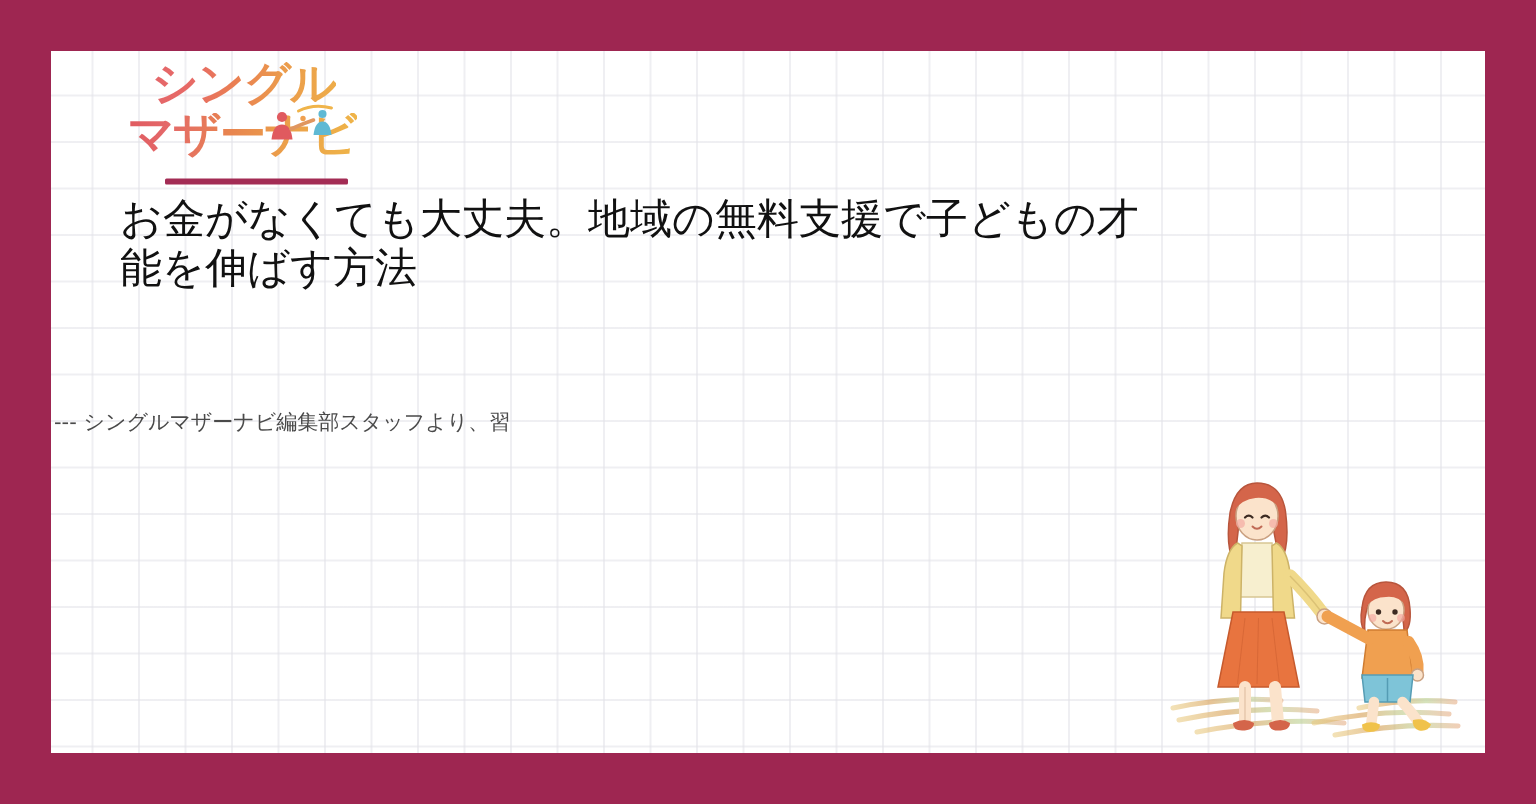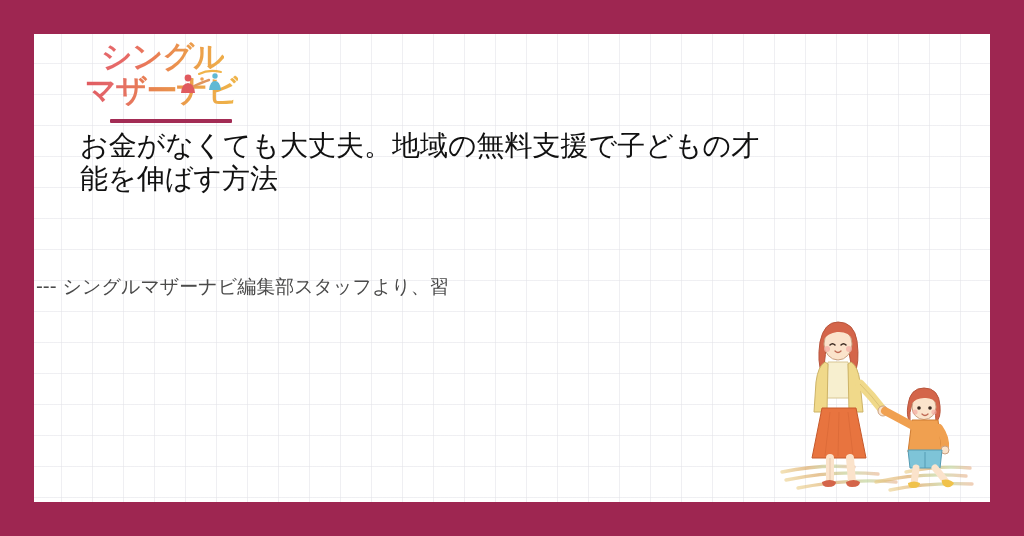--- a/index.html
+++ b/index.html
@@ -114,21 +114,21 @@
   }
 
   
   #description {
     position: absolute;
     left: 2px;
     top: 238px;
     width: 500px;
     font-family: "DejaVu Sans", "Liberation Sans", sans-serif;
     font-weight: 500;
-    font-size: 19px;
+    font-size: 14px;
     line-height: 1.52;
     color: #4a4a4a;
     word-break: break-all;
   }
   #description .desc-line-2 { display: block; padding-left: 10px; }
 
   
   #illustration {
     position: absolute;
     right: 10px;

